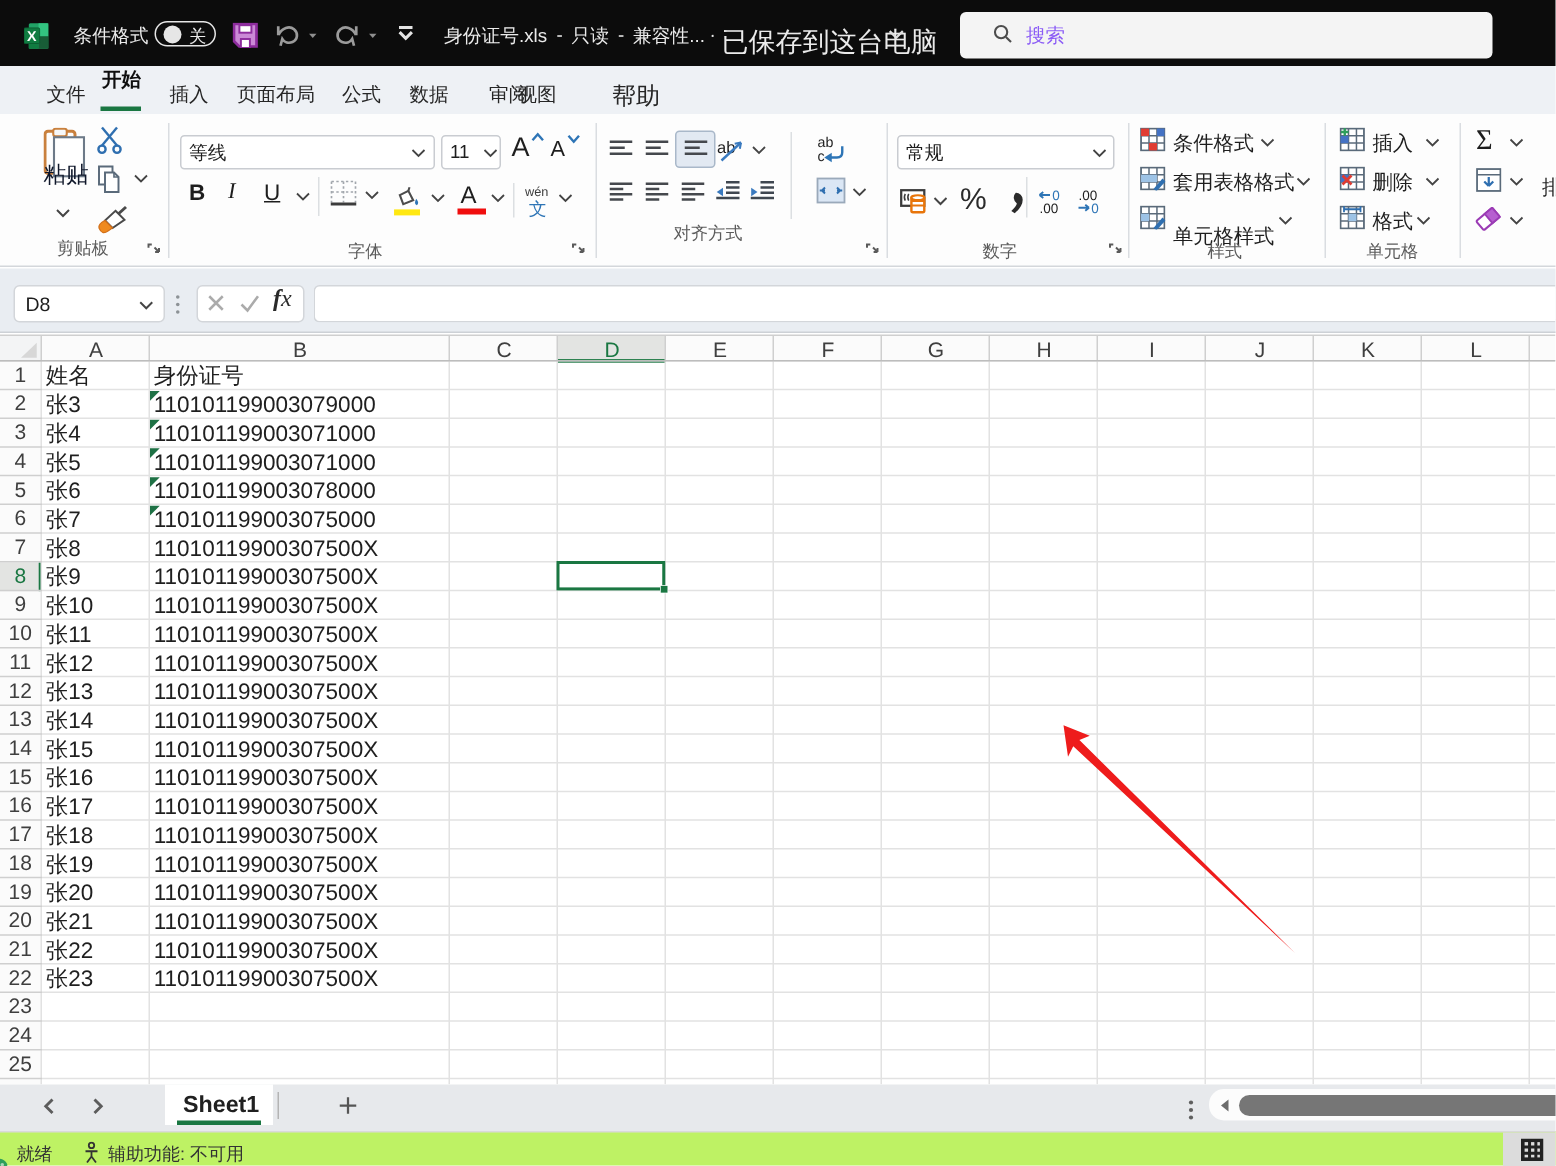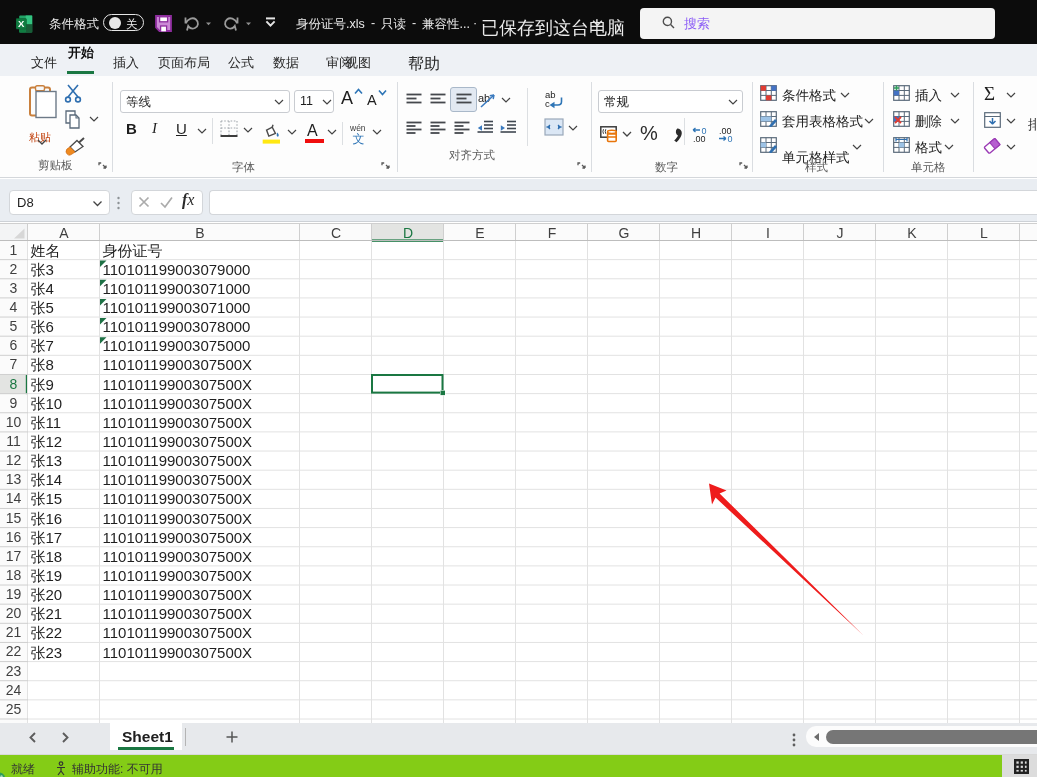--- a/index.html
+++ b/index.html
@@ -9,21 +9,21 @@
 .tabrow { position:absolute; left:0; top:44px; width:1037px; height:32px; background:#eef1f5; }
 .tab { color:#262626; }
 .tab.active { color:#0f0f0f; font-weight:700; }
 .ribbon { position:absolute; left:0; top:76px; width:1037px; height:102px; background:#fdfdfd; border-bottom:1px solid #d4d7db; }
 .rlbl { font-size:11.5px; color:#555; }
 .glbl { color:#5b5b5b; }
 .rtxt { font-size:13.5px; color:#1e1e1e; }
 .combo { background:#fff; border:1px solid #c9ccd1; border-radius:3px; }
 .fbar { position:absolute; left:0; top:179px; width:1037px; height:43px; background:#e9edf2; border-bottom:1px solid #cdd1d6; }
 .sheetbar { position:absolute; left:0; top:723px; width:1037px; height:31px; background:#e7e9ec; }
-.statusbar { position:absolute; left:0; top:754px; width:1037px; height:23px; background:#84cc16; border-top:1px solid #d9d9d9; }
+.statusbar { position:absolute; left:0; top:754px; width:1037px; height:23px; background:#bef264; border-top:1px solid #d9d9d9; }
 </style></head>
 <body>
 <div class="titlebar">
 <svg class="abs" style="left:16px;top:15px" width="17" height="18" viewBox="0 0 17 18">
 <rect x="3.2" y="0.5" width="13" height="17" rx="1" fill="#21a366"></rect>
 <rect x="9.7" y="0.5" width="6.5" height="8.7" fill="#33c481"></rect>
 <rect x="3.2" y="9.2" width="6.5" height="8.3" fill="#107c41"></rect>
 <rect x="9.7" y="9.2" width="6.6" height="8.3" fill="#185c37"></rect>
 <rect x="0" y="3.6" width="10.4" height="10.4" rx="0.8" fill="#107c41" stroke="#0b5c32" stroke-width="0.6"></rect>
 <text x="5.2" y="12" font-size="9.5" font-weight="bold" fill="#ffffff" text-anchor="middle" font-family="Liberation Sans, sans-serif">X</text>
@@ -85,21 +85,21 @@
 <div class="abs" style="left:397px;top:6px;width:1px;height:90px;background:#dadde1"></div>
 <div class="abs" style="left:591px;top:6px;width:1px;height:90px;background:#dadde1"></div>
 <div class="abs" style="left:752px;top:6px;width:1px;height:90px;background:#dadde1"></div>
 <div class="abs" style="left:883px;top:6px;width:1px;height:90px;background:#dadde1"></div>
 <div class="abs" style="left:973px;top:6px;width:1px;height:90px;background:#dadde1"></div>
 <svg class="abs" style="left:29px;top:9px" width="28" height="34" viewBox="0 0 28 34">
 <rect x="1" y="2.5" width="20" height="28" rx="2" fill="none" stroke="#c9803d" stroke-width="2"></rect>
 <rect x="6.5" y="0.8" width="9" height="5" rx="1.5" fill="#f6f8fa" stroke="#c9803d" stroke-width="1.4"></rect>
 <rect x="7" y="6.5" width="20" height="26" fill="#ffffff" stroke="#6d7a88" stroke-width="1.4"></rect>
 </svg>
-<div class="abs rlbl" style="left:29px;top:54px;font-size:11px;color:#c2410c">粘贴</div>
+<div class="abs rlbl" style="left:29px;top:31px;font-size:15px;color:#0f172a">粘贴</div>
 <svg class="abs" style="left:37px;top:63px" width="10" height="7" viewBox="0 0 10 7">
       <path d="M1,1 L5,5 L9,1" fill="none" stroke="#444" stroke-width="1.3"></path>
     </svg>
 <svg class="abs" style="left:64px;top:8px" width="40" height="76" viewBox="0 0 40 76">
 <g stroke="#2f6fb0" stroke-width="1.6" fill="none">
 <line x1="4" y1="1" x2="14" y2="13"></line>
         <line x1="14" y1="1" x2="4" y2="13"></line>
 <circle cx="4" cy="15.5" r="2.4"></circle>
         <circle cx="14" cy="15.5" r="2.4"></circle>
 </g>

